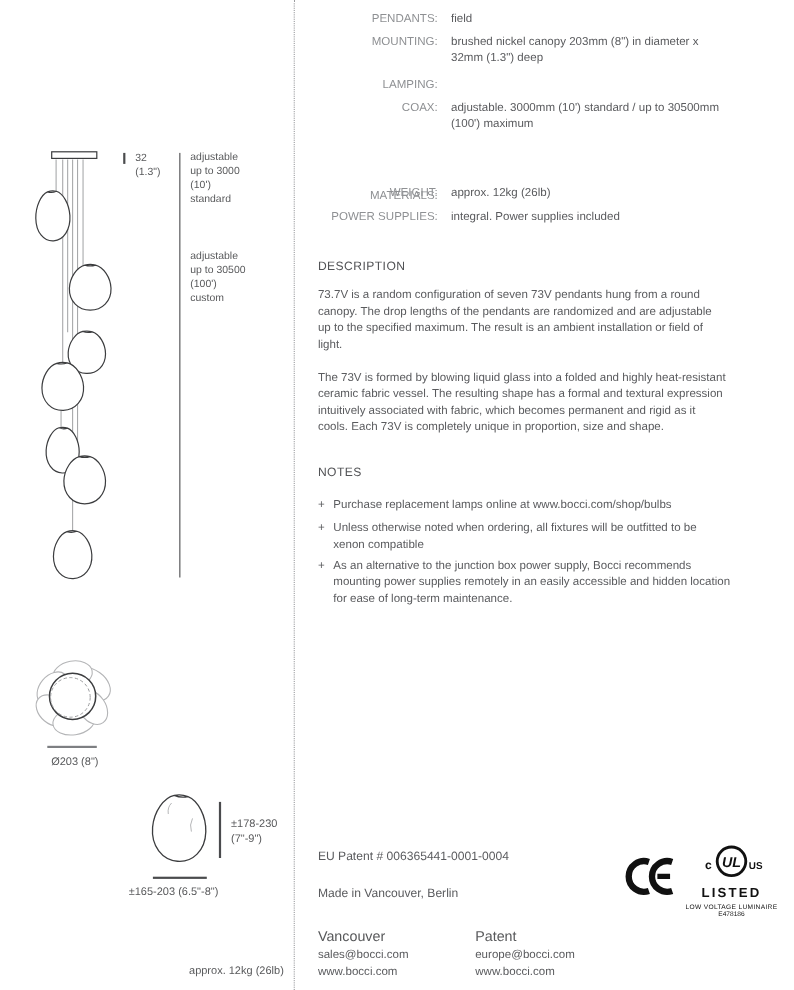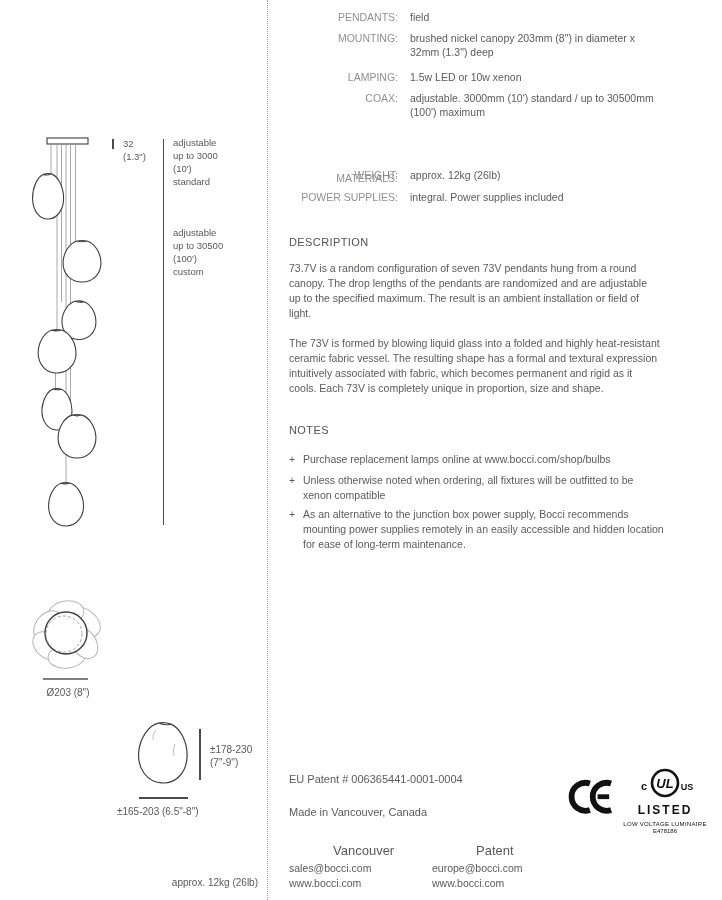--- a/index.html
+++ b/index.html
@@ -33,21 +33,21 @@
                      color:#525356; }
   .para { position:absolute; left:1px; width:425px; font-size:10.5px; line-height:15px;
           color:#5a5b5e; white-space:pre-line; }
   .note { position:absolute; left:1px; width:425px; display:flex; font-size:10.5px;
           line-height:15px; color:#5a5b5e; }
   .note .plus { width:14px; flex:none; }
   .note .note-text { white-space:pre-line; }
 
   .footer-line { position:absolute; left:1px; font-size:11px; color:#5a5b5e; }
   .office { position:absolute; width:140px; }
-  .office .city { font-size:13px; color:#58595b; margin-bottom:3px;margin-left:44px; }
+  .office .city { font-size:13px; color:#58595b; margin-bottom:3px; }
   .office .email, .office .web { font-size:10.5px; line-height:15px; color:#5a5b5e; }
 
   
   .ce-mark { position:absolute; left:275px; top:777px; }
   .ul-block { position:absolute; left:329px; top:767px; width:96px; text-align:center; color:#111; }
   .ul-listed { font-size:12px; font-weight:bold; letter-spacing:2px; margin-top:0px; }
   .ul-line1 { font-size:6px; margin-top:4px; letter-spacing:0.3px; }
   .ul-line2 { font-size:6px; margin-top:1px; }
 </style>
 </head>
@@ -132,21 +132,20 @@
       <div class="spec-label">PENDANTS:</div>
       <div class="spec-value">field</div>
     </div>
     <div class="spec-row" style="top:31px;">
       <div class="spec-label">MOUNTING:</div>
       <div class="spec-value">brushed nickel canopy 203mm (8") in diameter x
 32mm (1.3") deep</div>
     </div>
     <div class="spec-row" style="top:70px;">
       <div class="spec-label">LAMPING:</div>
-      <div class="spec-value">1.5w LED or 10w xenon</div>
     </div>
     <div class="spec-row" style="top:91px;">
       <div class="spec-label">COAX:</div>
       <div class="spec-value">adjustable. 3000mm (10') standard / up to 30500mm
 (100') maximum</div>
     </div>
     <div class="spec-row" style="top:131px;margin-top:40px;">
       <div class="spec-label">MATERIALS:</div>
     </div>
     <div class="spec-row" style="top:168px;">
@@ -179,21 +178,21 @@
 xenon compatible</span>
     </div>
     <div class="note" style="top:507px;">
       <span class="plus">+</span>
       <span class="note-text">As an alternative to the junction box power supply, Bocci recommends
 mounting power supplies remotely in an easily accessible and hidden location
 for ease of long-term maintenance.</span>
     </div>
 
     <div class="footer-line" style="top:773px;">EU Patent # 006365441-0001-0004</div>
-    <div class="footer-line" style="top:806px;">Made in Vancouver, Canada</div>
+    <div class="footer-line" style="top:806px;">Made in Vancouver, Berlin</div>
 
     <div class="office" style="left:1px; top:843px;">
       <div class="city">Vancouver</div>
       <div class="email">sales@bocci.com</div>
       <div class="web">www.bocci.com</div>
     </div>
     <div class="office" style="left:144px; top:843px;">
       <div class="city">Patent</div>
       <div class="email">europe@bocci.com</div>
       <div class="web">www.bocci.com</div>

